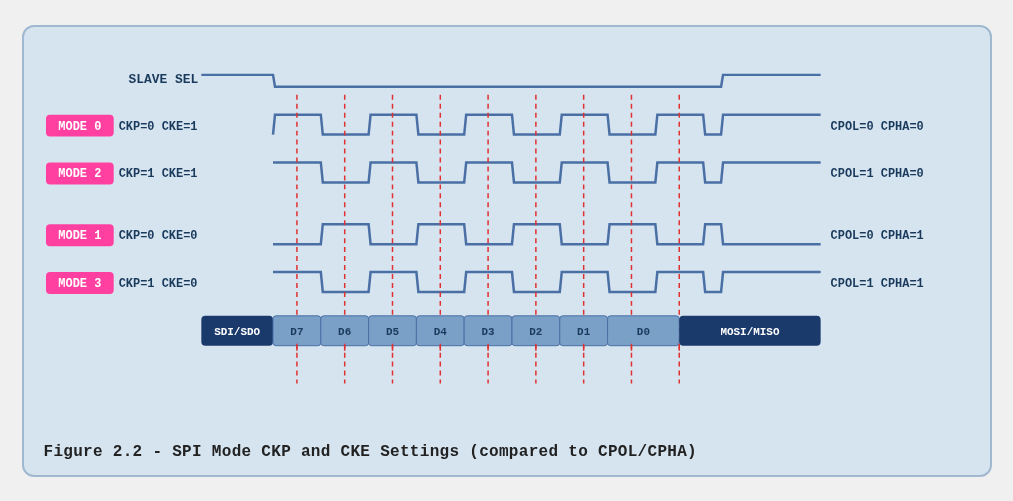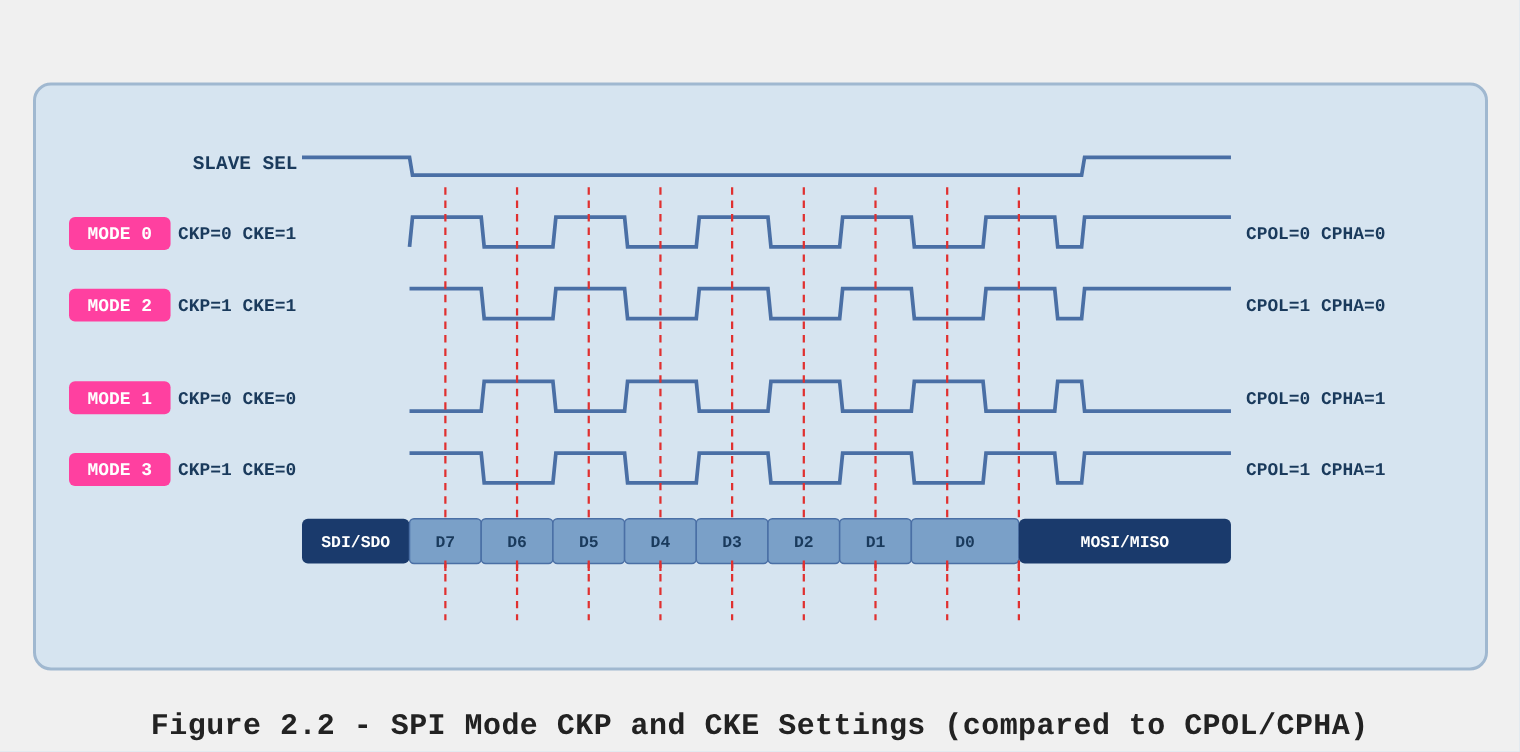--- a/index.html
+++ b/index.html
@@ -7,44 +7,44 @@
       width: 1013px;
       height: 501px;
       background: #f0f0f0;
       display: flex;
       align-items: center;
       justify-content: center;
       font-family: 'Courier New', Courier, monospace;
     }
     .outer {
       width: 970px;
-      height: 392px;
+      height: 452px;
       background: #d6e4f0;
       border: 2px solid #a0b8d0;
       border-radius: 12px;
       padding: 18px 20px 14px 20px;
       display: flex;
       flex-direction: column;
       gap: 0;
     }
     .diagram-area {
       flex: 1;
       position: relative;
       display: flex;
       flex-direction: column;
     }
     
     .waveform-svg {
       width: 100%;
       flex: 1;
     }
     .caption {
-      text-align: center;
+      text-align: left;
       font-family: 'Courier New', Courier, monospace;
-      font-size: 20px;
+      font-size: 16px;
       font-weight: bold;
       color: #222;
       margin-top: 10px;
       letter-spacing: 0.3px;
     }
   </style>
 </head>
 <body>
 
 <div class="outer">

